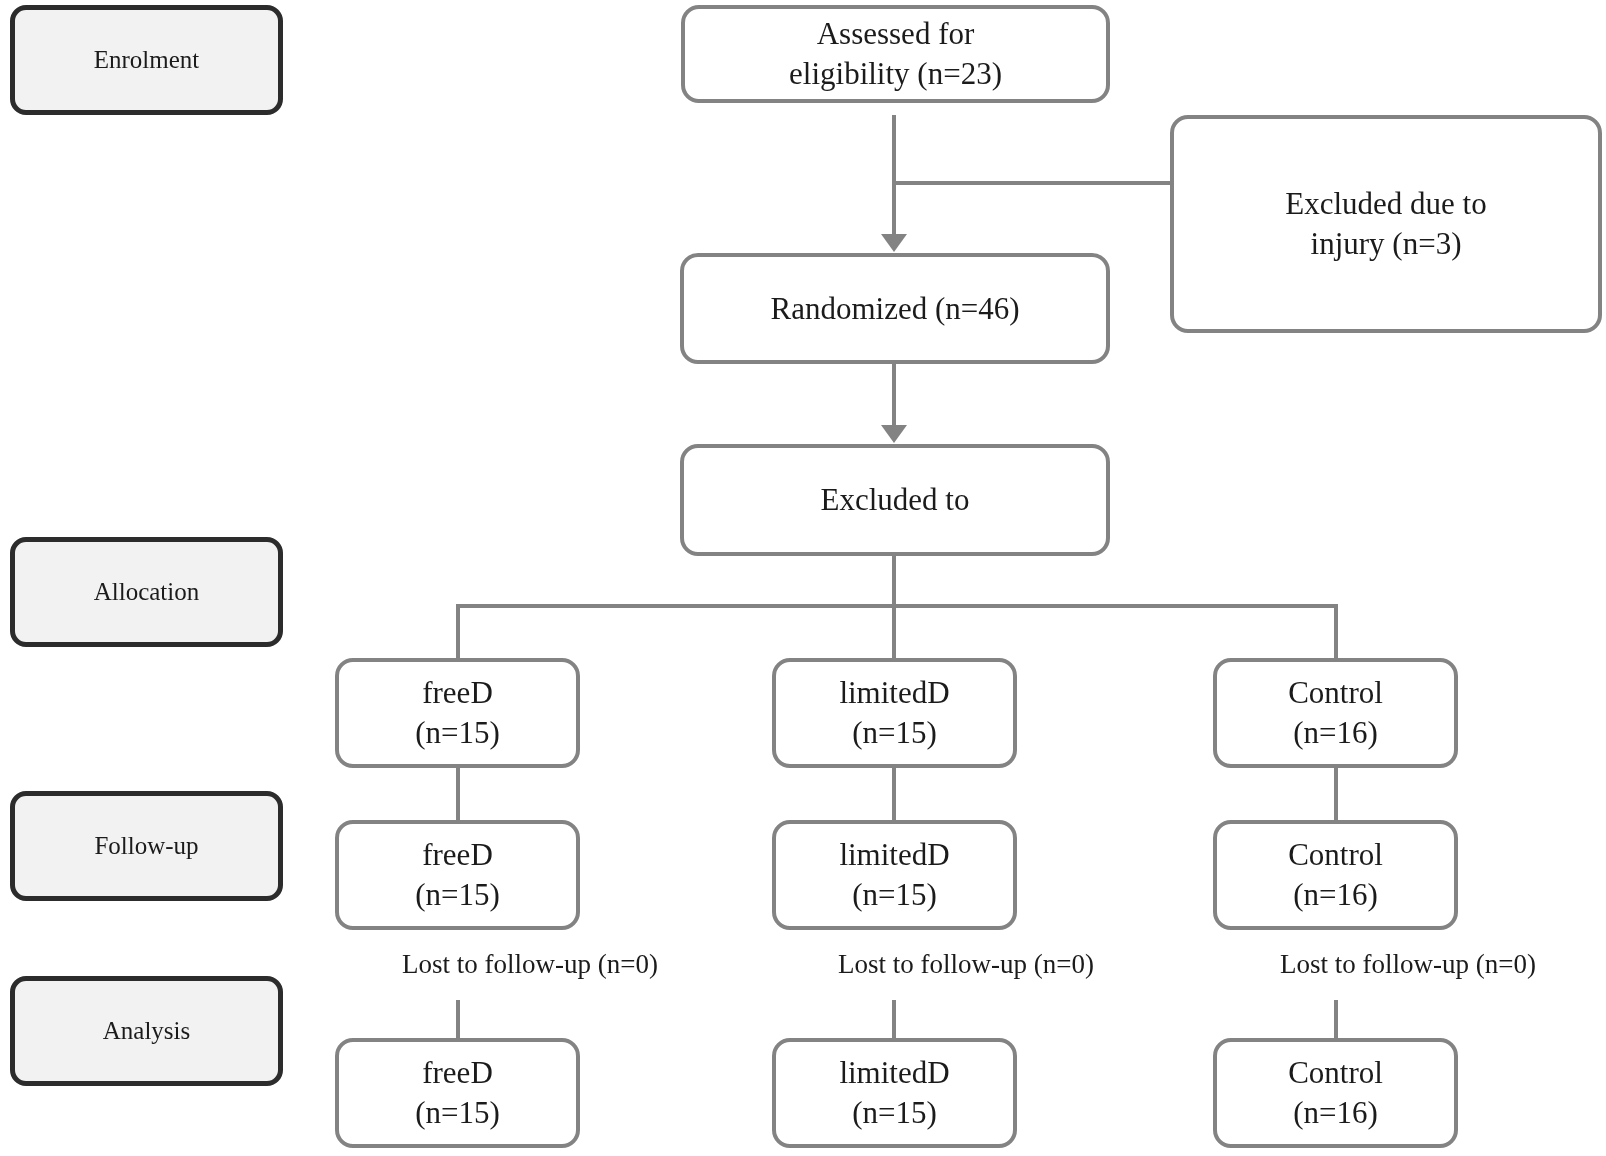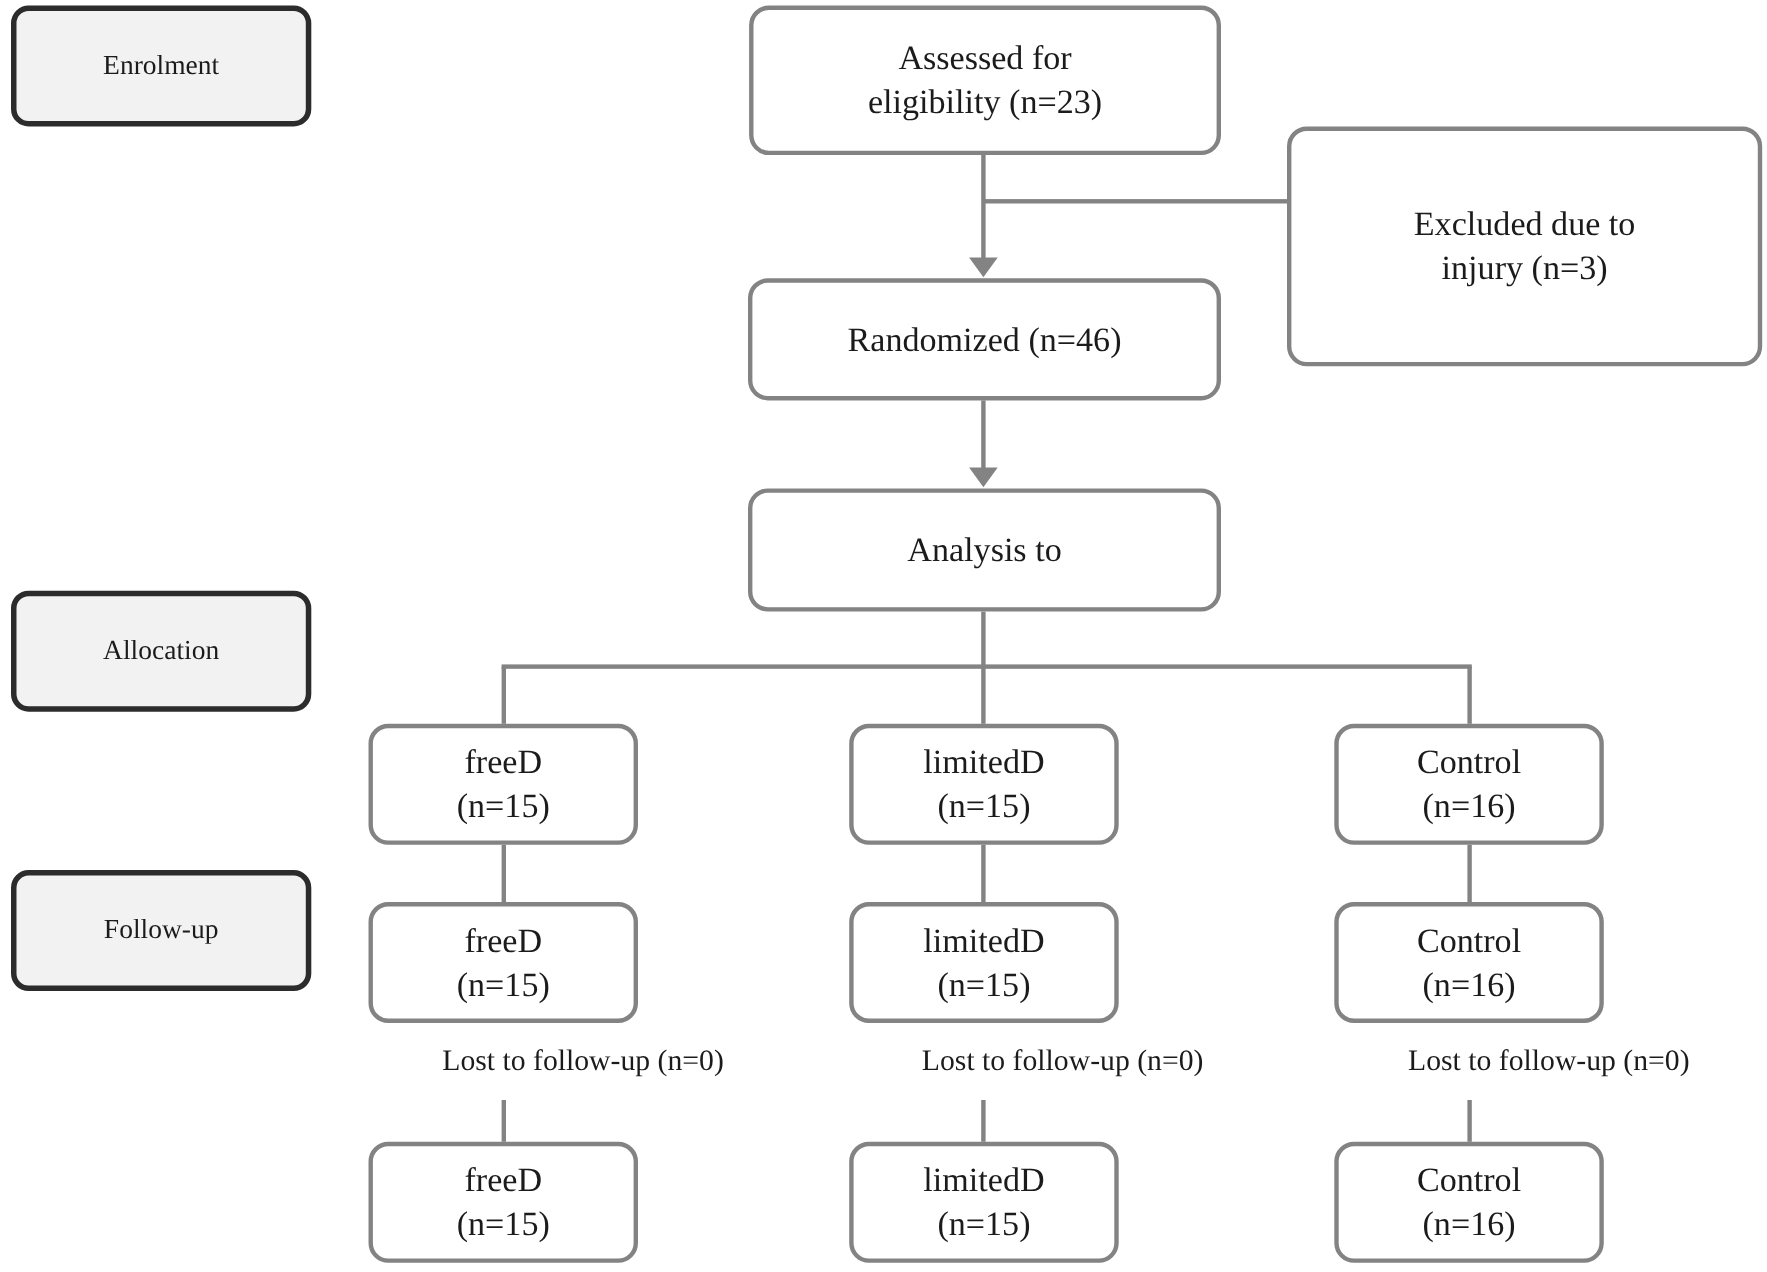--- a/index.html
+++ b/index.html
@@ -51,56 +51,57 @@
   }
 </style>
 </head>
 <body>
 
 <div class="canvas">
 
   <div class="stage" style="top:5px">Enrolment</div>
   <div class="stage" style="top:537px">Allocation</div>
   <div class="stage" style="top:791px">Follow-up</div>
+  <div class="stage" style="top:976px">Analysis</div>
 
   <div class="line" style="left:892px;top:115px;width:4px;height:122px"></div>
   <div class="arrow-down" style="left:881px;top:234px"></div>
   <div class="line" style="left:894px;top:181px;width:276px;height:4px"></div>
   <div class="line" style="left:892px;top:364px;width:4px;height:62px"></div>
   <div class="arrow-down" style="left:881px;top:425px"></div>
   <div class="line" style="left:892px;top:556px;width:4px;height:102px"></div>
 
   <div class="line" style="left:456px;top:604px;width:882px;height:4px"></div>
   <div class="line" style="left:456px;top:606px;width:4px;height:52px"></div>
   <div class="line" style="left:1334px;top:606px;width:4px;height:52px"></div>
 
   <div class="line" style="left:456px;top:768px;width:4px;height:52px"></div>
   <div class="line" style="left:892px;top:768px;width:4px;height:52px"></div>
   <div class="line" style="left:1334px;top:768px;width:4px;height:52px"></div>
 
   <div class="line" style="left:456px;top:1000px;width:4px;height:38px"></div>
   <div class="line" style="left:892px;top:1000px;width:4px;height:38px"></div>
   <div class="line" style="left:1334px;top:1000px;width:4px;height:38px"></div>
 
-  <div class="fbox" style="left:681px;top:5px;width:429px;height:136px">
+  <div class="fbox" style="left:681px;top:5px;width:429px;height:98px">
     <span>Assessed for</span>
     <span>eligibility (n=23)</span>
   </div>
 
   <div class="fbox" style="left:1170px;top:115px;width:432px;height:218px">
     <span>Excluded due to</span>
     <span>injury (n=3)</span>
   </div>
 
   <div class="fbox" style="left:680px;top:253px;width:430px;height:111px">
     <span>Randomized (n=46)</span>
   </div>
 
   <div class="fbox" style="left:680px;top:444px;width:430px;height:112px">
-    <span>Analysis to</span>
+    <span>Excluded to</span>
   </div>
 
   <div class="fbox" style="left:335px;top:658px;width:245px;height:110px">
     <span>freeD</span>
     <span>(n=15)</span>
   </div>
   <div class="fbox" style="left:772px;top:658px;width:245px;height:110px">
     <span>limitedD</span>
     <span>(n=15)</span>
   </div>

